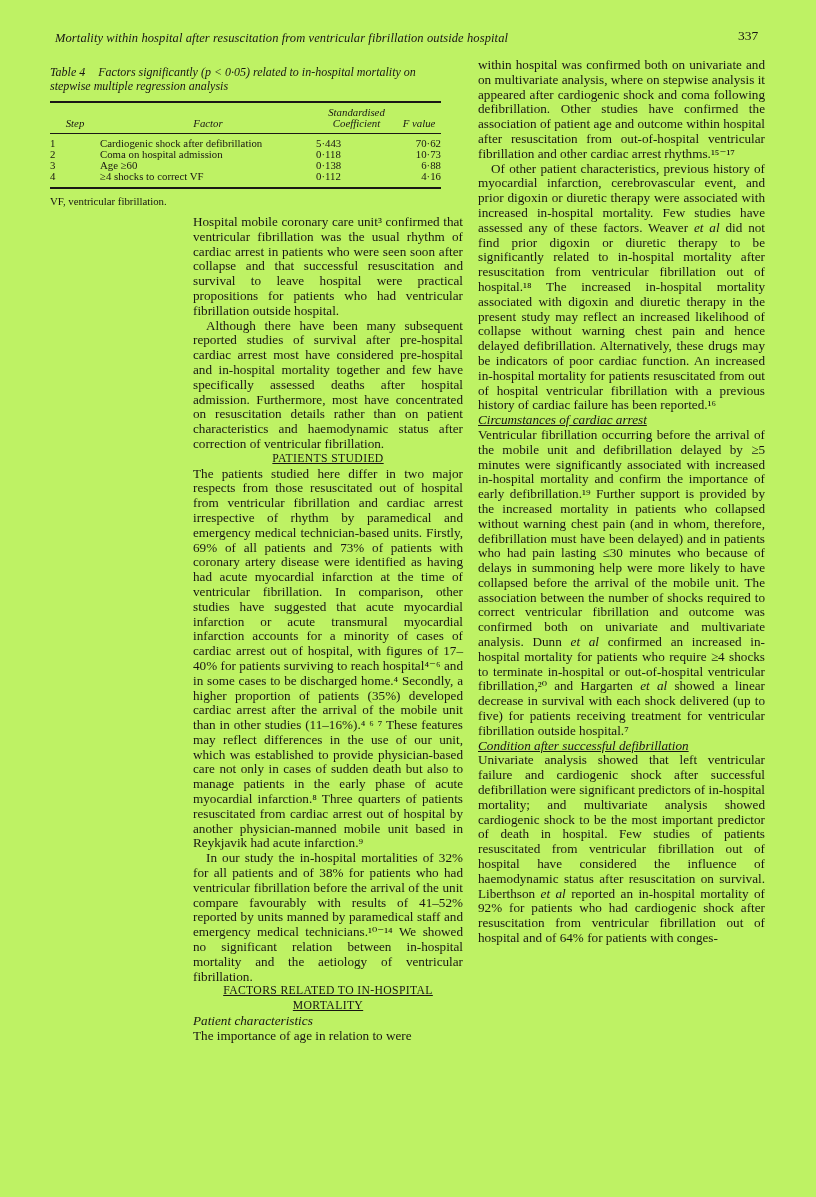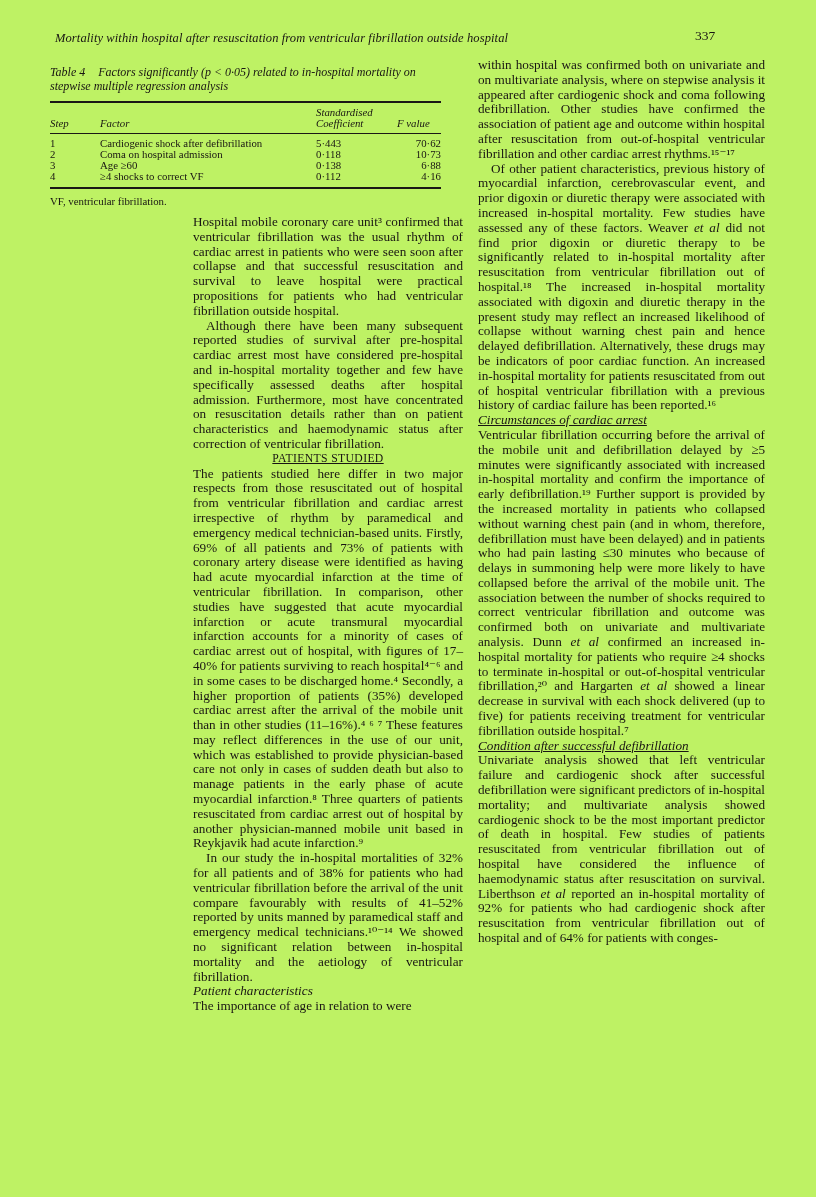--- a/index.html
+++ b/index.html
@@ -6,30 +6,30 @@
   .page{
     position:relative;width:816px;height:1197px;background:#bef264;
     font-family:"Liberation Serif","DejaVu Serif",serif;color:#181512;
     overflow:hidden;
     padding-left:23px;
   }
   .running-head{
     position:absolute;left:55px;top:31px;width:620px;
     font-size:12.5px;font-style:italic;letter-spacing:0.1px;white-space:nowrap;
   }
-  .page-number{position:absolute;left:695px;top:28px;font-size:13.5px;}
+  .page-number{position:absolute;left:738px;top:28px;font-size:13.5px;}
 
   
   .table-block{position:absolute;left:50px;top:66px;width:391px;}
   .table-caption{font-style:italic;font-size:12px;line-height:13.8px;margin:0 0 7px 0;}
   .caption-label{margin-right:13px;}
   table.t4{width:100%;border-collapse:collapse;font-size:10.8px;line-height:11px;
     border-top:2px solid #1b1815;border-bottom:2px solid #1b1815;}
   table.t4 thead tr{border-bottom:1.5px solid #1b1815;}
-  table.t4 th{font-style:italic;font-weight:normal;text-align:left;vertical-align:bottom;
+  table.t4 th{font-style:italic;font-weight:normal;text-align:center;vertical-align:bottom;
     padding:4px 0 4px 0;}
   table.t4 td{padding:0;vertical-align:top;}
   table.t4 tbody tr:first-child td{padding-top:4px;}
   table.t4 tbody tr:last-child td{padding-bottom:5px;}
   .c-step,th.h-step{width:50px;}
   .c-factor,th.h-factor{width:216px;font-family:Liberation Serif, serif;}
   .c-coefficient,th.h-coefficient{width:81px;}
   .c-f_value,th.h-f_value{text-align:right;}
   .table-footnote{font-size:10.8px;margin-top:6px;}
 
@@ -93,20 +93,21 @@
     </table>
     <div class="table-footnote">VF, ventricular fibrillation.</div>
   </div>
 
   <div class="col col-left">
       <p class="para">Hospital mobile coronary care unit³ confirmed that ventricular fibrillation was the usual rhythm of cardiac arrest in patients who were seen soon after collapse and that successful resuscitation and survival to leave hospital were practical propositions for patients who had ventricular fibrillation outside hospital.</p>
       <p class="para indent">Although there have been many subsequent reported studies of survival after pre-hospital cardiac arrest most have considered pre-hospital and in-hospital mortality together and few have specifically assessed deaths after hospital admission. Furthermore, most have concentrated on resuscitation details rather than on patient characteristics and haemodynamic status after correction of ventricular fibrillation.</p>
       <div class="sec-heading gap-before">PATIENTS STUDIED</div>
       <p class="para">The patients studied here differ in two major respects from those resuscitated out of hospital from ventricular fibrillation and cardiac arrest irrespective of rhythm by paramedical and emergency medical technician-based units. Firstly, 69% of all patients and 73% of patients with coronary artery disease were identified as having had acute myocardial infarction at the time of ventricular fibrillation. In comparison, other studies have suggested that acute myocardial infarction or acute transmural myocardial infarction accounts for a minority of cases of cardiac arrest out of hospital, with figures of 17–40% for patients surviving to reach hospital⁴⁻⁶ and in some cases to be discharged home.⁴ Secondly, a higher proportion of patients (35%) developed cardiac arrest after the arrival of the mobile unit than in other studies (11–16%).⁴ ⁶ ⁷ These features may reflect differences in the use of our unit, which was established to provide physician-based care not only in cases of sudden death but also to manage patients in the early phase of acute myocardial infarction.⁸ Three quarters of patients resuscitated from cardiac arrest out of hospital by another physician-manned mobile unit based in Reykjavik had acute infarction.⁹</p>
       <p class="para indent">In our study the in-hospital mortalities of 32% for all patients and of 38% for patients who had ventricular fibrillation before the arrival of the unit compare favourably with results of 41–52% reported by units manned by paramedical staff and emergency medical technicians.¹⁰⁻¹⁴ We showed no significant relation between in-hospital mortality and the aetiology of ventricular fibrillation.</p>
+      <div class="sec-heading gap-before">FACTORS RELATED TO IN-HOSPITAL MORTALITY</div>
       <div class="sub-heading">Patient characteristics</div>
       <p class="para">The importance of age in relation to were</p>
     </div>
   <div class="col col-right">
       <p class="para">within hospital was confirmed both on univariate and on multivariate analysis, where on stepwise analysis it appeared after cardiogenic shock and coma following defibrillation. Other studies have confirmed the association of patient age and outcome within hospital after resuscitation from out-of-hospital ventricular fibrillation and other cardiac arrest rhythms.¹⁵⁻¹⁷</p>
       <p class="para indent">Of other patient characteristics, previous history of myocardial infarction, cerebrovascular event, and prior digoxin or diuretic therapy were associated with increased in-hospital mortality. Few studies have assessed any of these factors. Weaver <span class="it">et al</span> did not find prior digoxin or diuretic therapy to be significantly related to in-hospital mortality after resuscitation from ventricular fibrillation out of hospital.¹⁸ The increased in-hospital mortality associated with digoxin and diuretic therapy in the present study may reflect an increased likelihood of collapse without warning chest pain and hence delayed defibrillation. Alternatively, these drugs may be indicators of poor cardiac function. An increased in-hospital mortality for patients resuscitated from out of hospital ventricular fibrillation with a previous history of cardiac failure has been reported.¹⁶</p>
       <div class="sub-heading gap-before">Circumstances of cardiac arrest</div>
       <p class="para">Ventricular fibrillation occurring before the arrival of the mobile unit and defibrillation delayed by ≥5 minutes were significantly associated with increased in-hospital mortality and confirm the importance of early defibrillation.¹⁹ Further support is provided by the increased mortality in patients who collapsed without warning chest pain (and in whom, therefore, defibrillation must have been delayed) and in patients who had pain lasting ≤30 minutes who because of delays in summoning help were more likely to have collapsed before the arrival of the mobile unit. The association between the number of shocks required to correct ventricular fibrillation and outcome was confirmed both on univariate and multivariate analysis. Dunn <span class="it">et al</span> confirmed an increased in-hospital mortality for patients who require ≥4 shocks to terminate in-hospital or out-of-hospital ventricular fibrillation,²⁰ and Hargarten <span class="it">et al</span> showed a linear decrease in survival with each shock delivered (up to five) for patients receiving treatment for ventricular fibrillation outside hospital.⁷</p>
       <div class="sub-heading gap-before">Condition after successful defibrillation</div>
       <p class="para">Univariate analysis showed that left ventricular failure and cardiogenic shock after successful defibrillation were significant predictors of in-hospital mortality; and multivariate analysis showed cardiogenic shock to be the most important predictor of death in hospital. Few studies of patients resuscitated from ventricular fibrillation out of hospital have considered the influence of haemodynamic status after resuscitation on survival. Liberthson <span class="it">et al</span> reported an in-hospital mortality of 92% for patients who had cardiogenic shock after resuscitation from ventricular fibrillation out of hospital and of 64% for patients with conges-</p>

